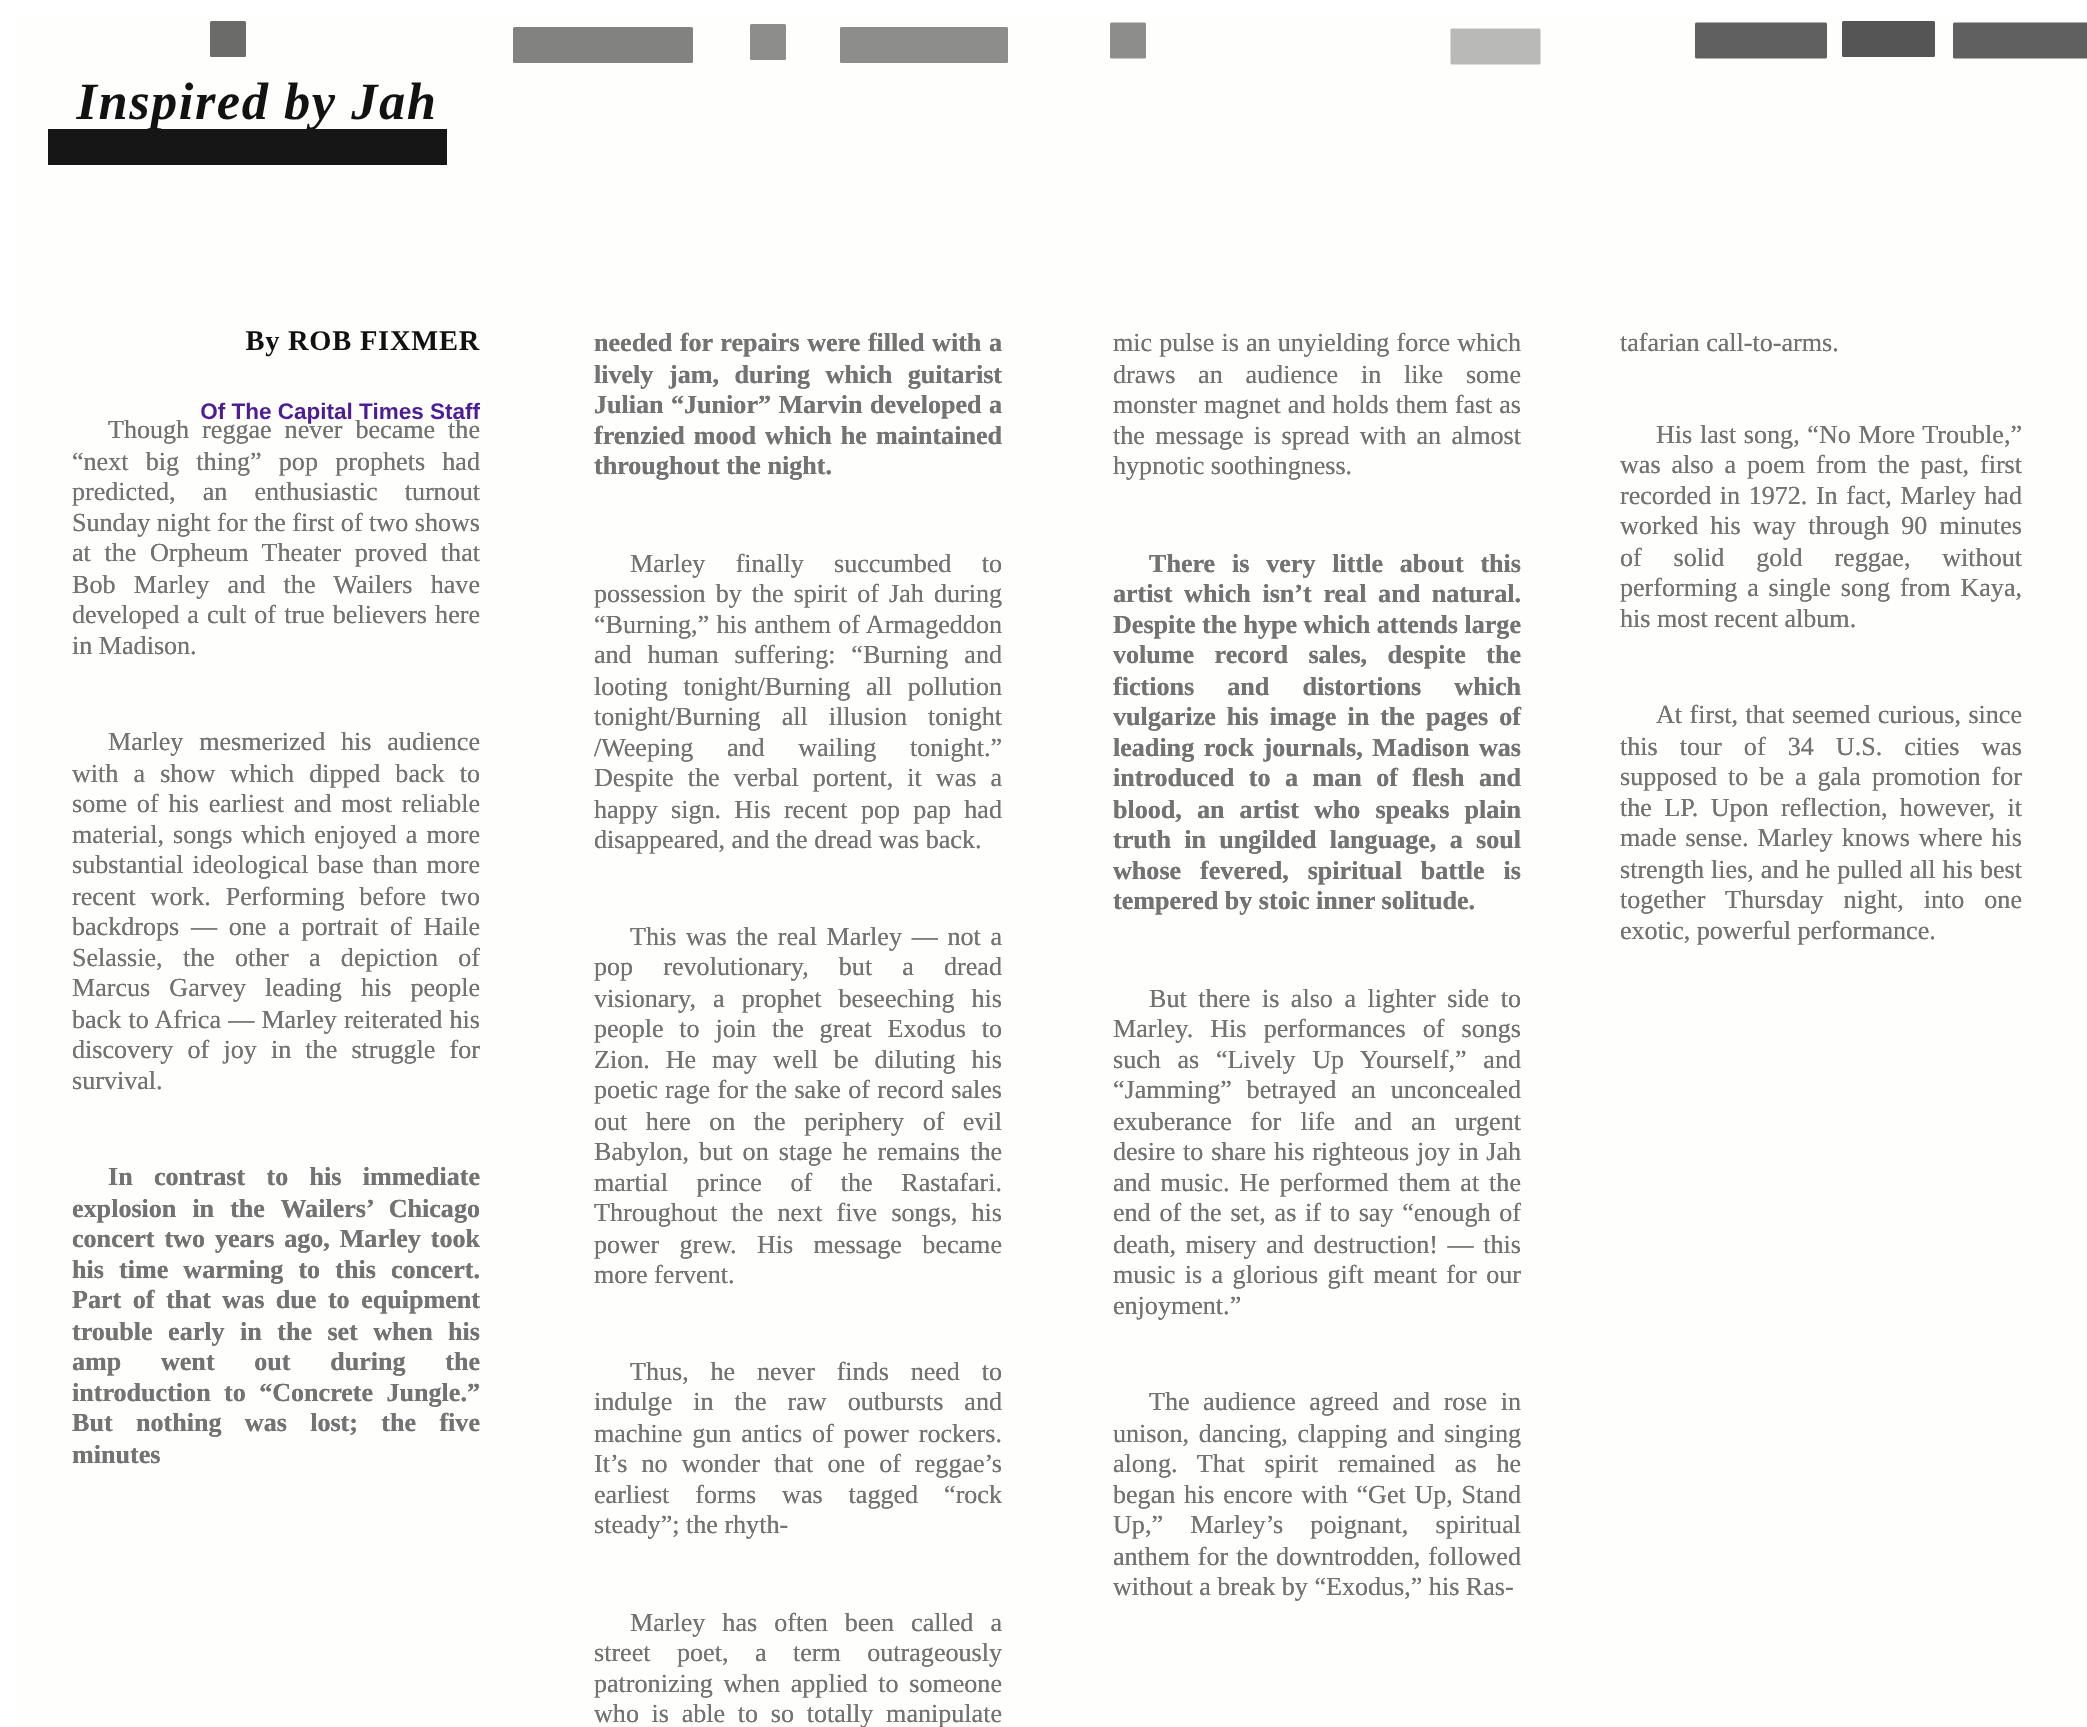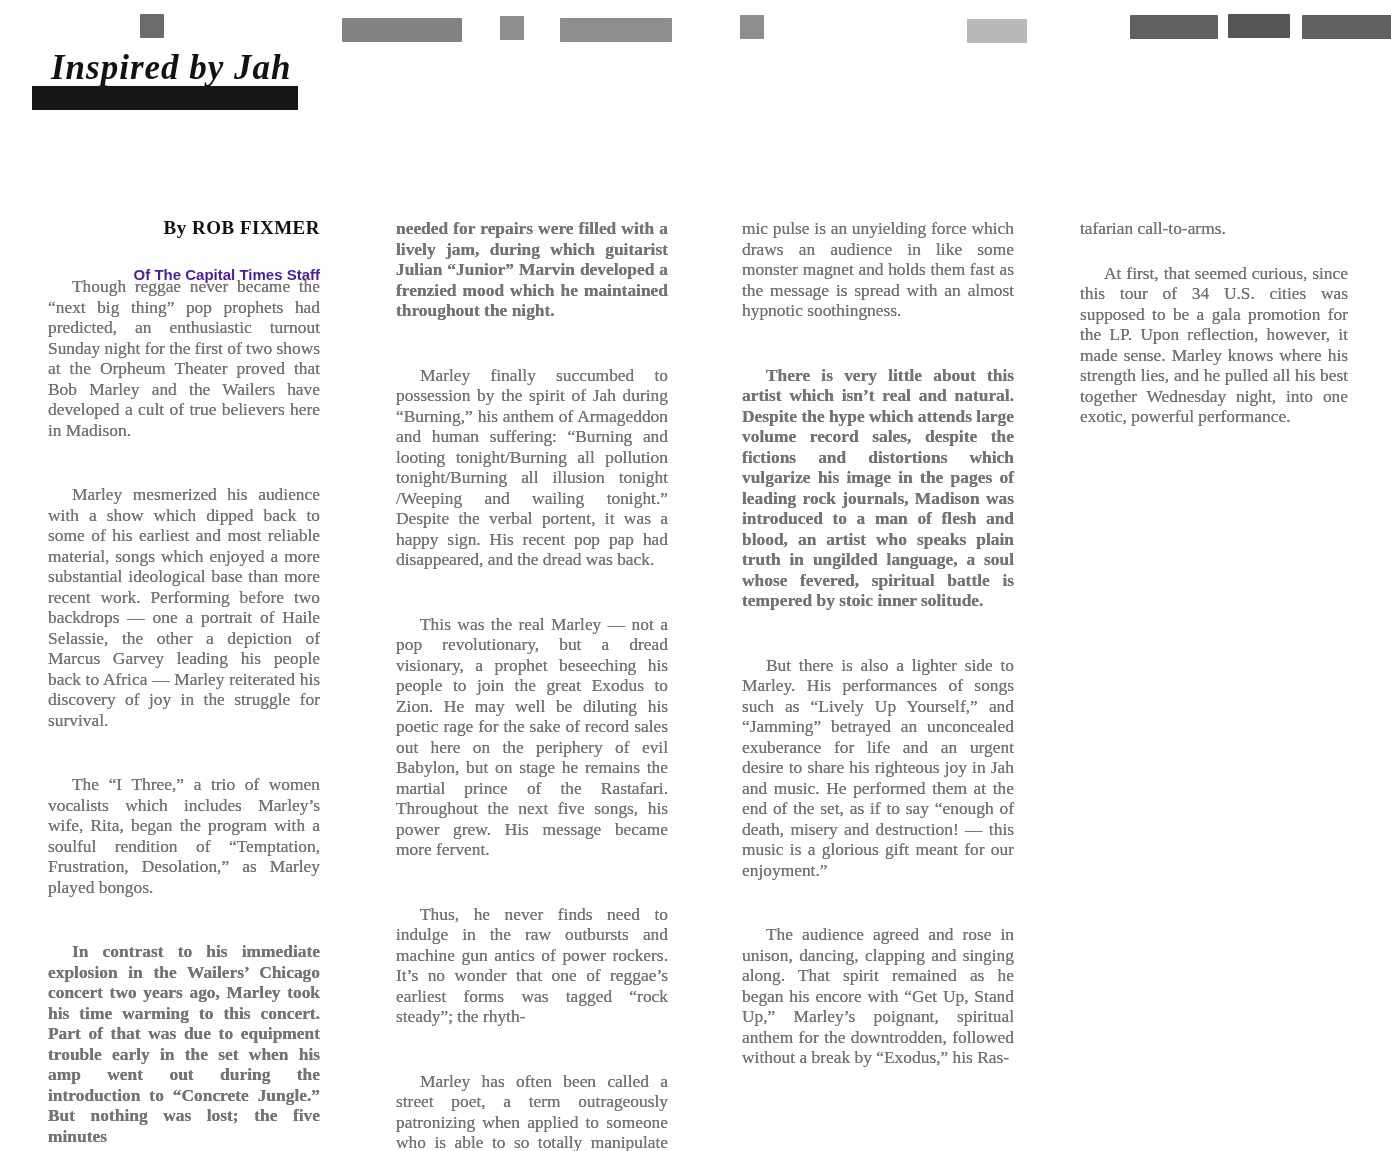--- a/index.html
+++ b/index.html
@@ -64,21 +64,21 @@
     text-shadow: 0 0 0.4px rgba(10,10,10,0.55);
   }
   .col-1 { left: 12px;  top: 240px; }
   .col-2 { left: 360px; top: 182px; }
   .col-3 { left: 706px; top: 182px; }
   .col-4 { left: 1044px; top: 182px; width: 316px; }
 
   .para { margin: 0 0 20px 0; text-indent: 24px; }
   .para.bold { font-weight: 700; }
   .para.cont { text-indent: 0; }      
-  .para.no-gap { margin-bottom: 0; }  
+  .para.no-gap { margin-bottom: 16px; }  
 </style>
 </head>
 <body>
 
 <div class="page">
 
   <div class="art" style="left:128px; top:2px; width:3px; height:9px; opacity:.65;"></div>
   <div class="art" style="left:330px; top:6px; width:120px; height:3px; opacity:.55;"></div>
   <div class="art" style="left:488px; top:4px; width:18px; height:6px; opacity:.5;"></div>
   <div class="art" style="left:548px; top:6px; width:112px; height:3px; opacity:.5;"></div>
@@ -93,42 +93,42 @@
 
 
   <div class="byline">
     <div class="byline-author">By ROB FIXMER</div>
     <div class="byline-affil">Of The Capital Times Staff</div>
   </div>
 
   <div class="col col-1">
     <p class="para">Though reggae never became the “next big thing” pop prophets had predicted, an enthusiastic turnout Sunday night for the first of two shows at the Orpheum Theater proved that Bob Marley and the Wailers have developed a cult of true believers here in Madison.</p>
     <p class="para">Marley mesmerized his audience with a show which dipped back to some of his earliest and most reliable material, songs which enjoyed a more substantial ideological base than more recent work. Performing before two backdrops — one a portrait of Haile Selassie, the other a depiction of Marcus Garvey leading his people back to Africa — Marley reiterated his discovery of joy in the struggle for survival.</p>
-    <p class="para">The “I Three,” a trio of women vocalists which includes Marley’s wife, Rita, began the program with a soulful rendition of “Temptation, Frustration, Desolation,” as Marley played bongos.</p>
     <p class="para bold">In contrast to his immediate explosion in the Wailers’ Chicago concert two years ago, Marley took his time warming to this concert. Part of that was due to equipment trouble early in the set when his amp went out during the introduction to “Concrete Jungle.” But nothing was lost; the five minutes</p>
   </div>
 
   <div class="col col-2">
     <p class="para bold cont">needed for repairs were filled with a lively jam, during which guitarist Julian “Junior” Marvin developed a frenzied mood which he maintained throughout the night.</p>
     <p class="para">Marley finally succumbed to possession by the spirit of Jah during “Burning,” his anthem of Armageddon and human suffering: “Burning and looting tonight/Burning all pollution tonight/Burning all illusion tonight /Weeping and wailing tonight.” Despite the verbal portent, it was a happy sign. His recent pop pap had disappeared, and the dread was back.</p>
     <p class="para">This was the real Marley — not a pop revolutionary, but a dread visionary, a prophet beseeching his people to join the great Exodus to Zion. He may well be diluting his poetic rage for the sake of record sales out here on the periphery of evil Babylon, but on stage he remains the martial prince of the Rastafari. Throughout the next five songs, his power grew. His message became more fervent.</p>
     <p class="para">Thus, he never finds need to indulge in the raw outbursts and machine gun antics of power rockers. It’s no wonder that one of reggae’s earliest forms was tagged “rock steady”; the rhyth-</p>
     <p class="para">Marley has often been called a street poet, a term outrageously patronizing when applied to someone who is able to so totally manipulate the language. He is, in fact, a complete poet. The precise economy of his lyrics, measured and tailored to an assortment of powerful rhythmic foundations, gives each word, each phrase, the power of a small explosion.</p>
   </div>
 
   <div class="col col-3">
     <p class="para cont">mic pulse is an unyielding force which draws an audience in like some monster magnet and holds them fast as the message is spread with an almost hypnotic soothingness.</p>
     <p class="para bold">There is very little about this artist which isn’t real and natural. Despite the hype which attends large volume record sales, despite the fictions and distortions which vulgarize his image in the pages of leading rock journals, Madison was introduced to a man of flesh and blood, an artist who speaks plain truth in ungilded language, a soul whose fevered, spiritual battle is tempered by stoic inner solitude.</p>
     <p class="para">But there is also a lighter side to Marley. His performances of songs such as “Lively Up Yourself,” and “Jamming” betrayed an unconcealed exuberance for life and an urgent desire to share his righteous joy in Jah and music. He performed them at the end of the set, as if to say “enough of death, misery and destruction! — this music is a glorious gift meant for our enjoyment.”</p>
     <p class="para">The audience agreed and rose in unison, dancing, clapping and singing along. That spirit remained as he began his encore with “Get Up, Stand Up,” Marley’s poignant, spiritual anthem for the downtrodden, followed without a break by “Exodus,” his Ras-</p>
   </div>
 
   <div class="col col-4">
     <p class="para cont no-gap">tafarian call-to-arms.</p>
-    <p class="para">At first, that seemed curious, since this tour of 34 U.S. cities was supposed to be a gala promotion for the LP. Upon reflection, however, it made sense. Marley knows where his strength lies, and he pulled all his best together Wednesday night, into one exotic, powerful performance.</p>
+    <p class="para">His last song, “No More Trouble,” was also a poem from the past, first recorded in 1972. In fact, Marley had worked his way through 90 minutes of solid gold reggae, without performing a single song from Kaya, his most recent album.</p>
+    <p class="para">At first, that seemed curious, since this tour of 34 U.S. cities was supposed to be a gala promotion for the LP. Upon reflection, however, it made sense. Marley knows where his strength lies, and he pulled all his best together Thursday night, into one exotic, powerful performance.</p>
   </div>
 
   <div class="art" style="left:365px; top:1143px; width:30px; height:2px; opacity:.18;"></div>
   <div class="art" style="left:470px; top:1144px; width:50px; height:2px; opacity:.16;"></div>
   <div class="art" style="left:600px; top:1142px; width:90px; height:3px; opacity:.2;"></div>
   <div class="art" style="left:720px; top:1143px; width:80px; height:2px; opacity:.18;"></div>
   <div class="art" style="left:830px; top:1144px; width:60px; height:2px; opacity:.15;"></div>
   <div class="art" style="left:940px; top:1143px; width:70px; height:2px; opacity:.18;"></div>
 
 </div>

